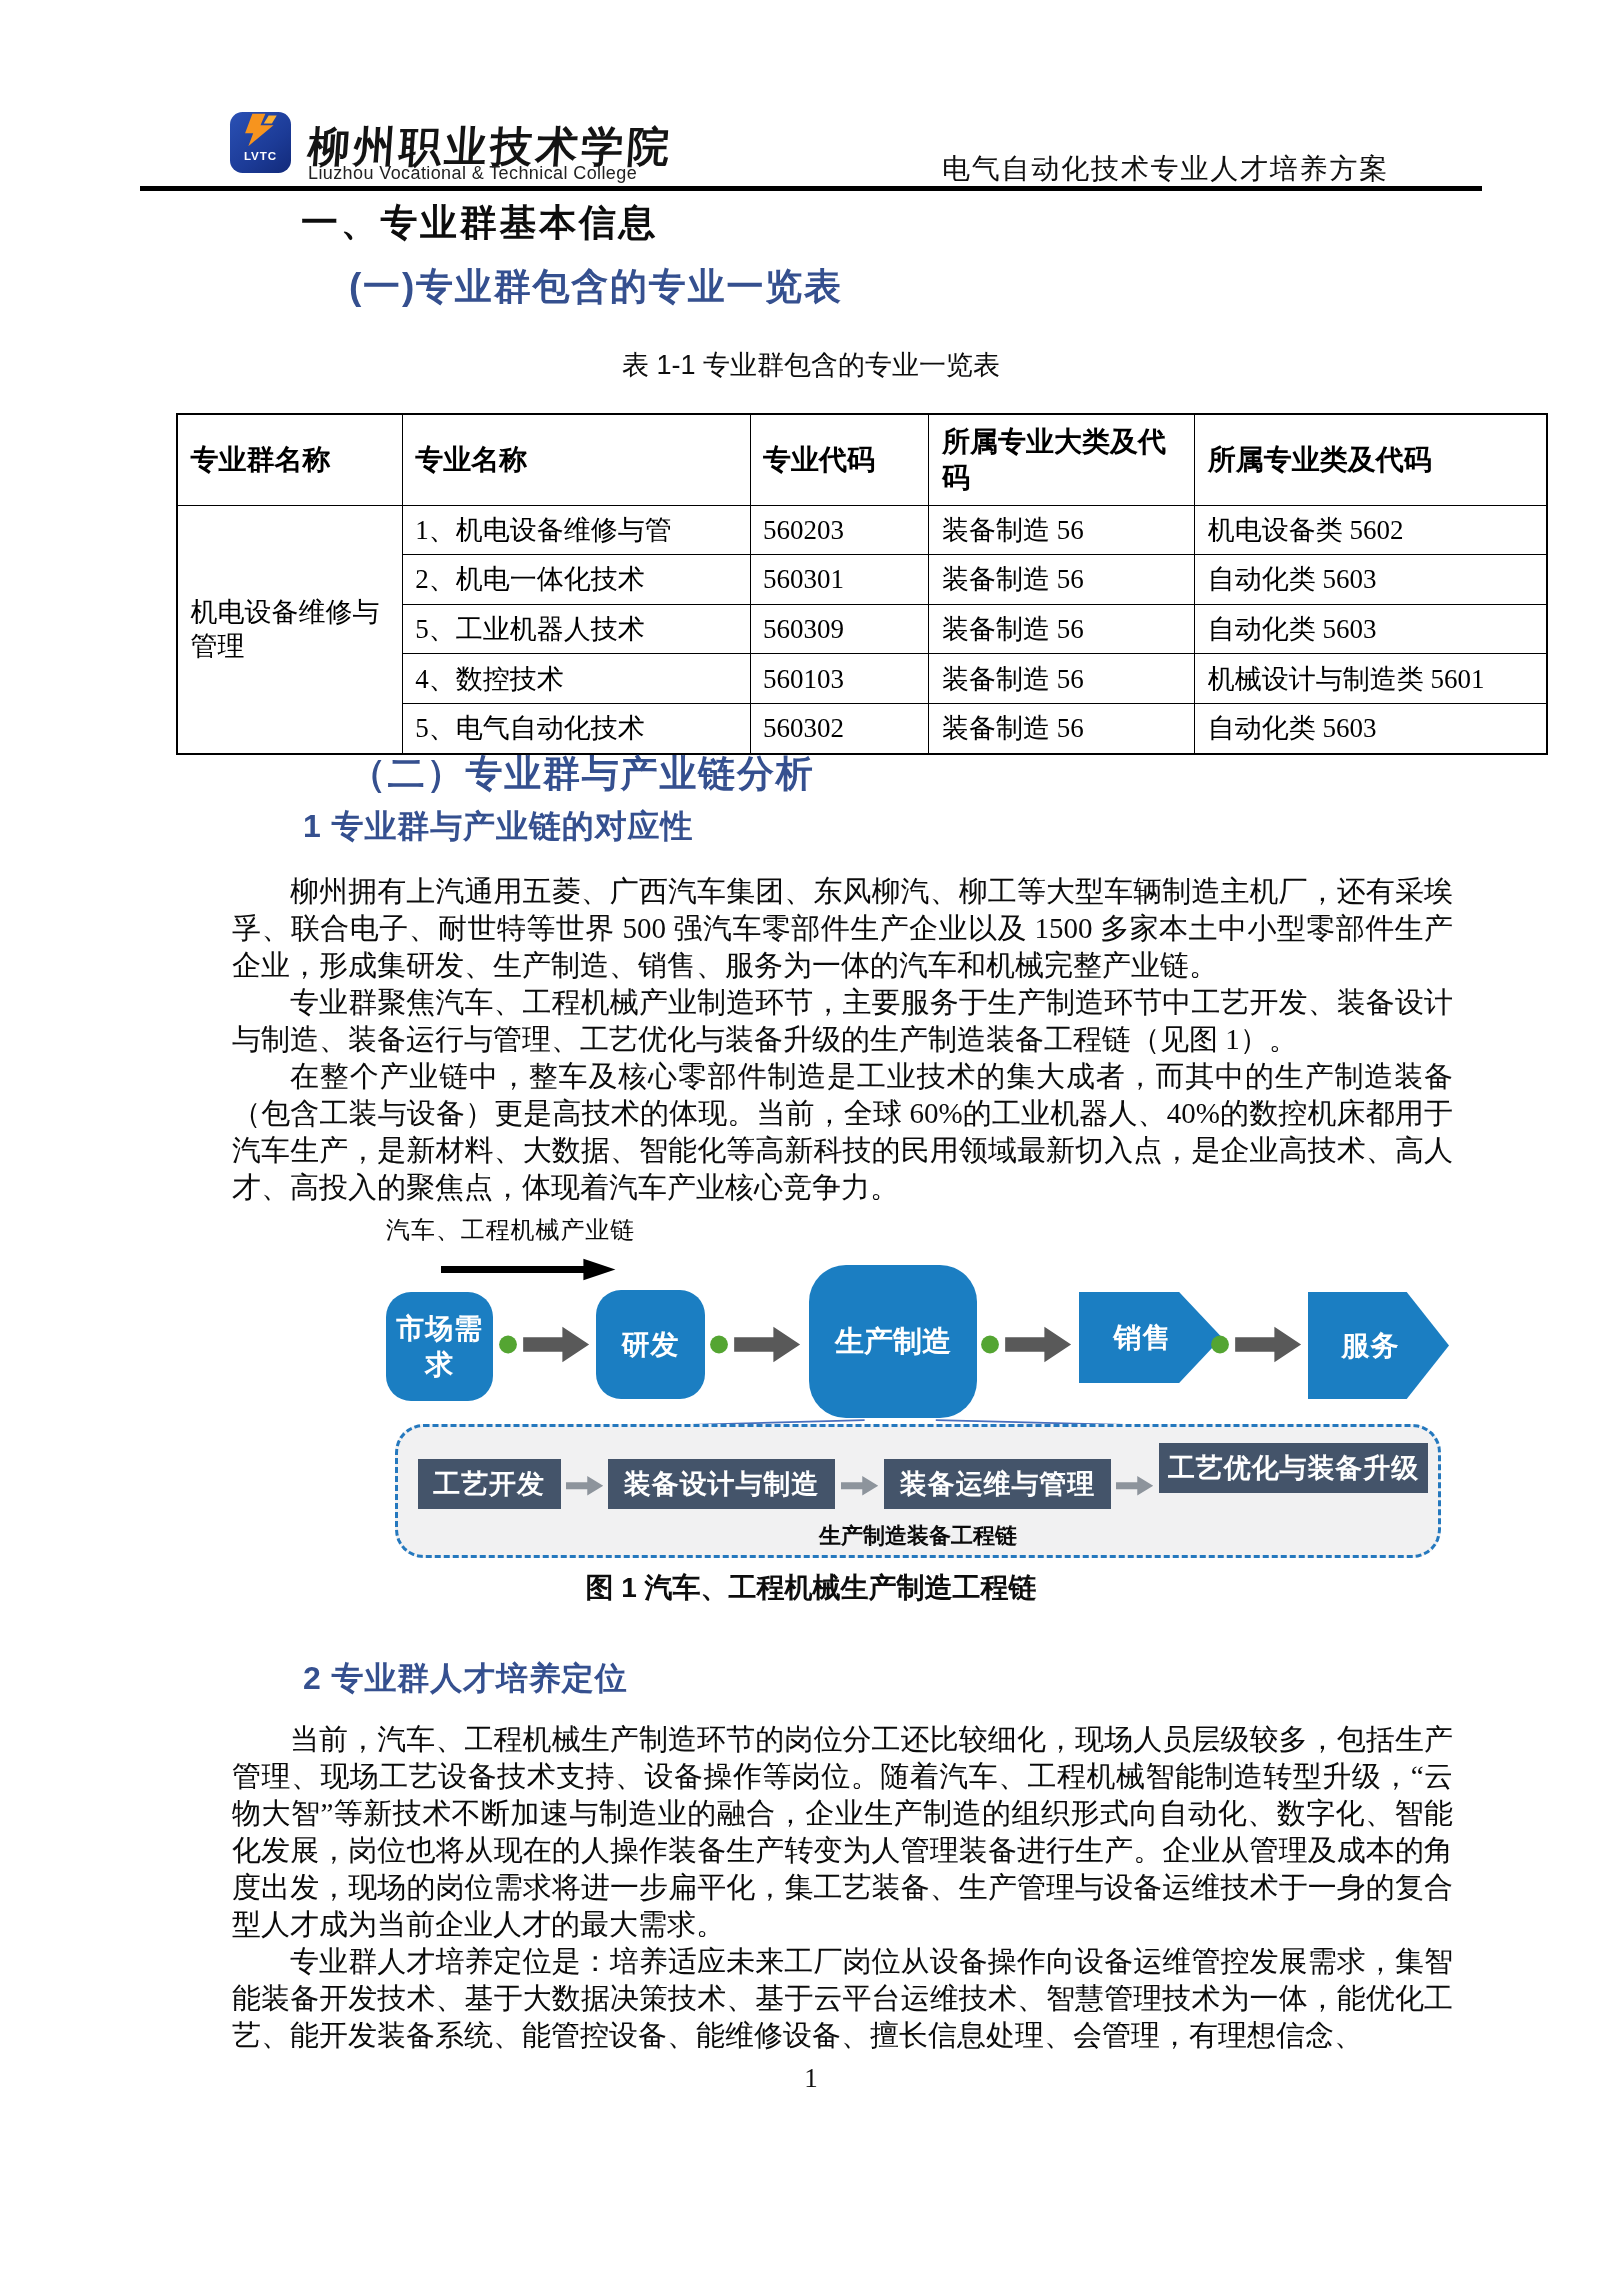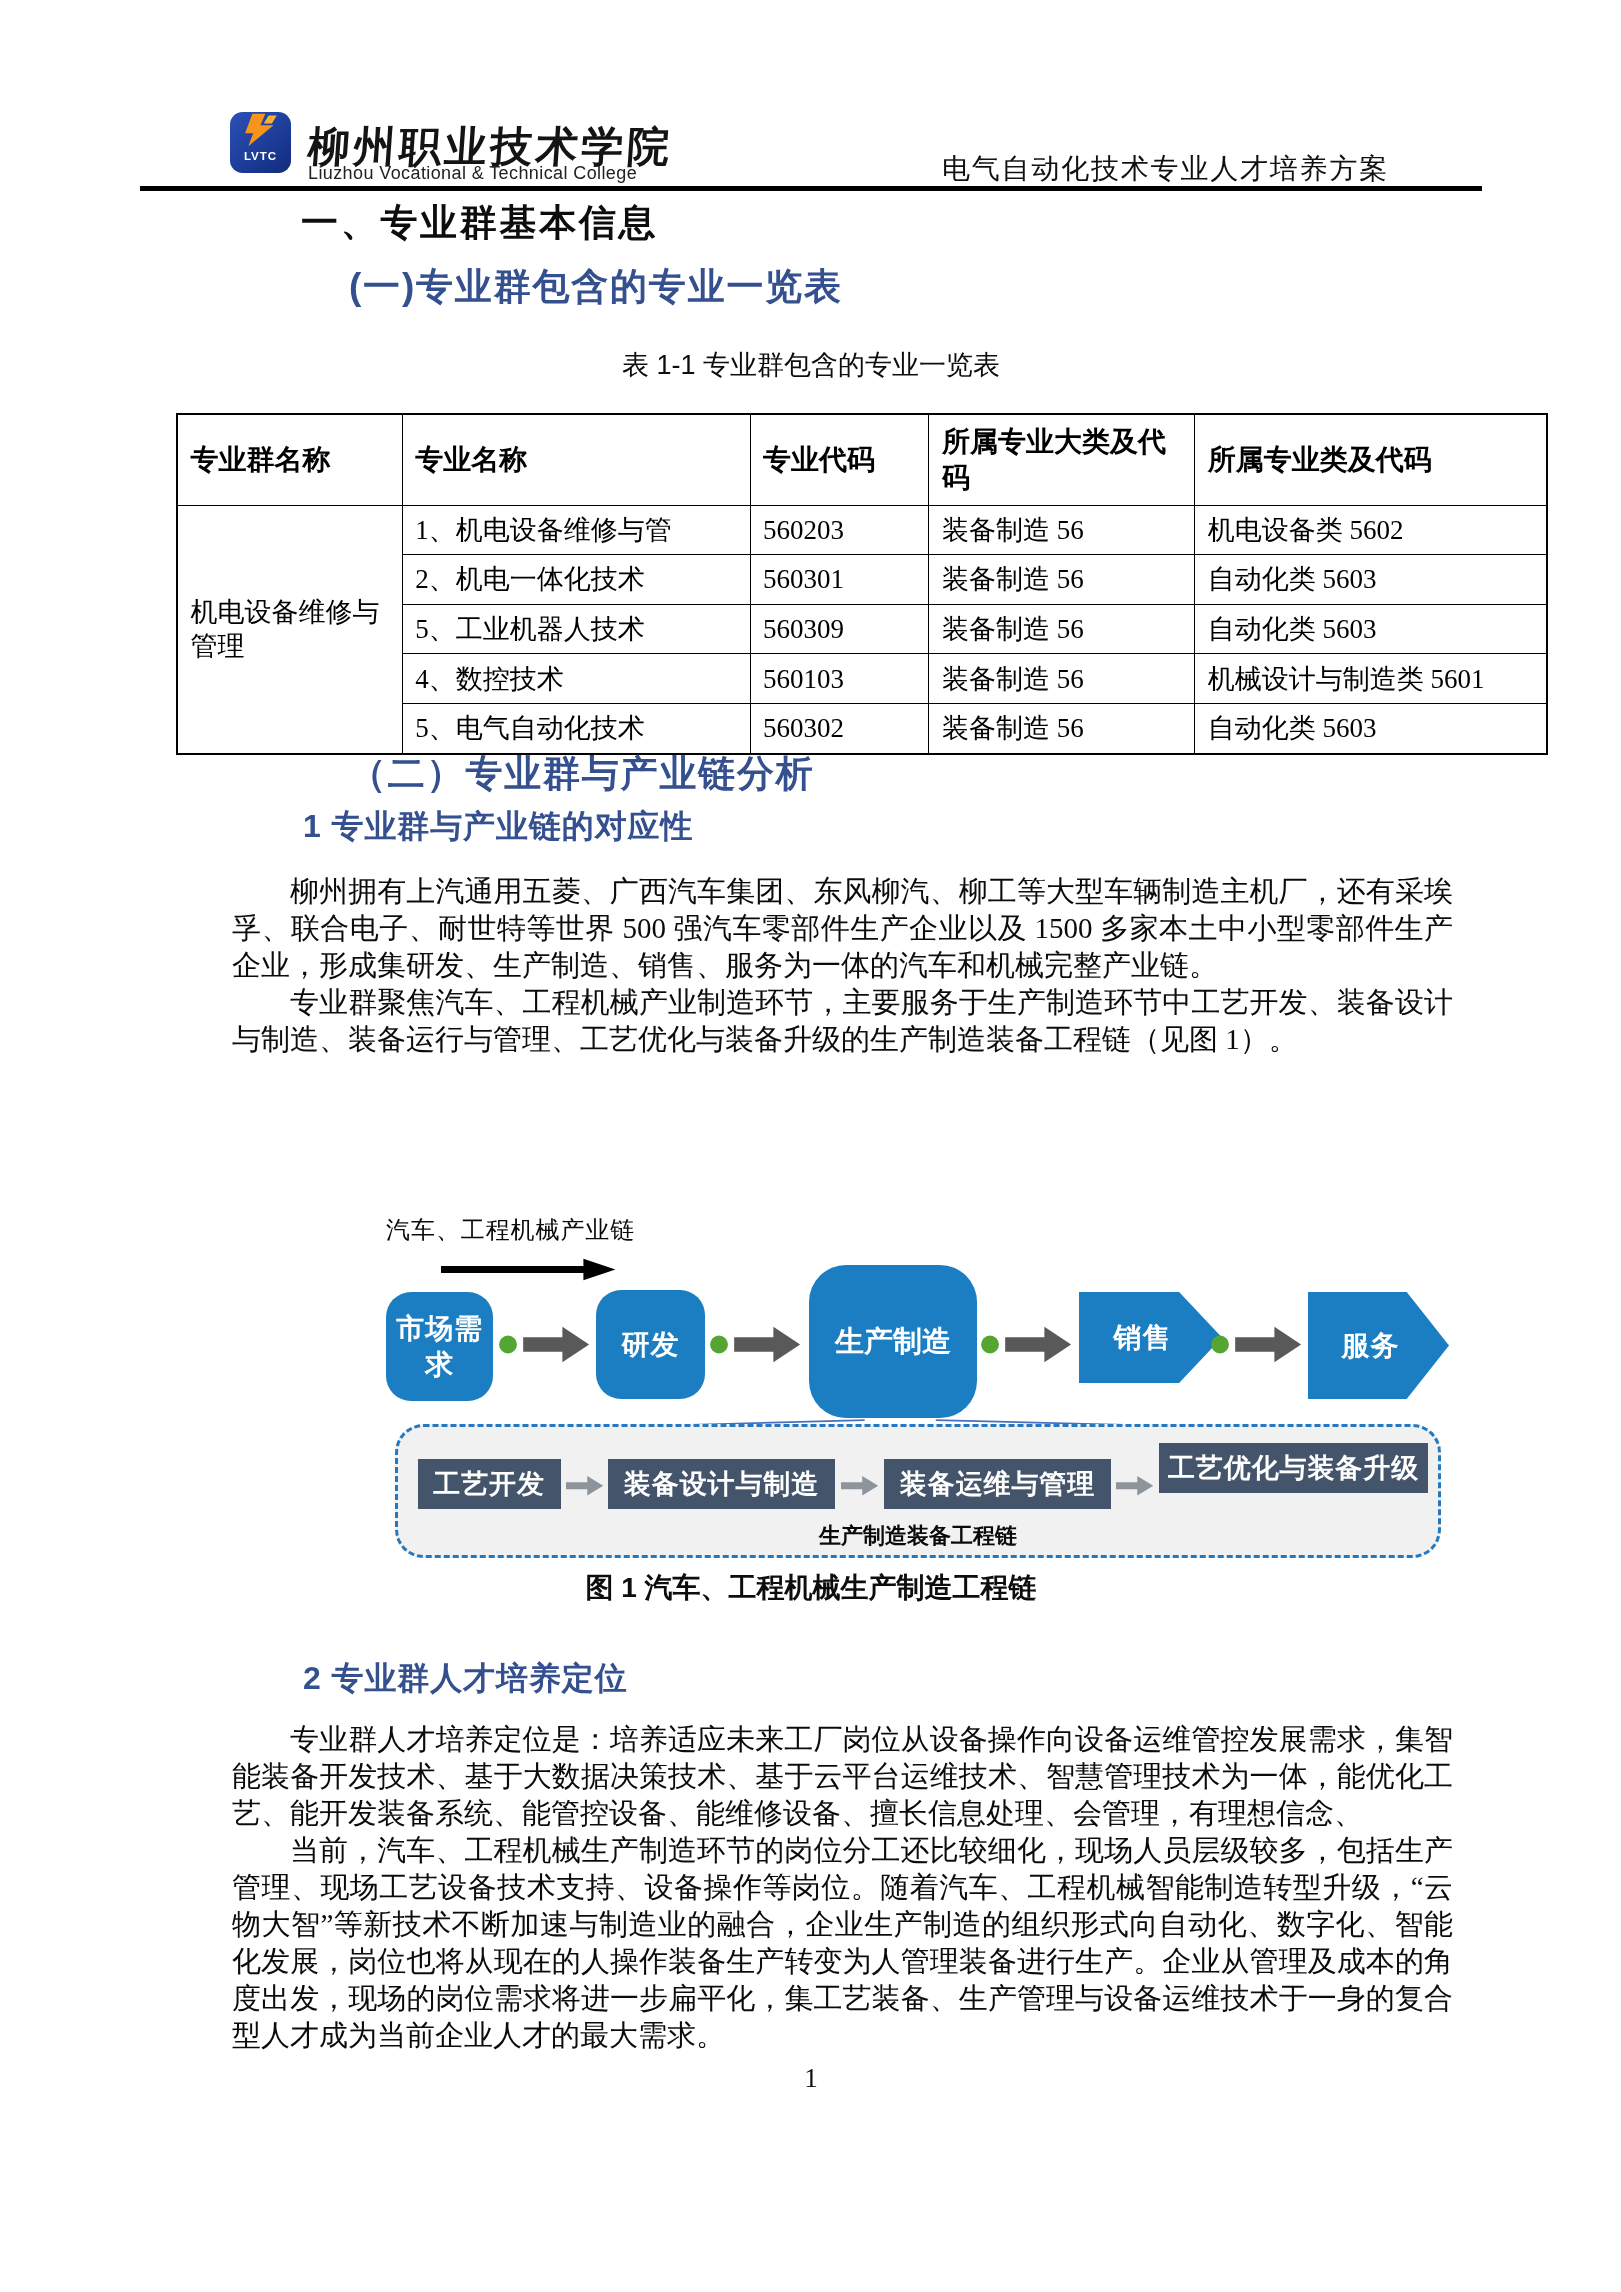--- a/index.html
+++ b/index.html
@@ -138,20 +138,21 @@
   </tr>
 </tbody>
   </table>
 
 <div class="abs h2 h2b">（二）专业群与产业链分析</div>
 <div class="abs h3 h3a">1 专业群与产业链的对应性</div>
 
 <div class="abs bodyblock block1">
   <p>柳州拥有上汽通用五菱、广西汽车集团、东风柳汽、柳工等大型车辆制造主机厂，还有采埃孚、联合电子、耐世特等世界 500 强汽车零部件生产企业以及 1500 多家本土中小型零部件生产企业，形成集研发、生产制造、销售、服务为一体的汽车和机械完整产业链。</p>
   <p>专业群聚焦汽车、工程机械产业制造环节，主要服务于生产制造环节中工艺开发、装备设计与制造、装备运行与管理、工艺优化与装备升级的生产制造装备工程链（见图 1）。</p>
+  <p>在整个产业链中，整车及核心零部件制造是工业技术的集大成者，而其中的生产制造装备（包含工装与设备）更是高技术的体现。当前，全球 60%的工业机器人、40%的数控机床都用于汽车生产，是新材料、大数据、智能化等高新科技的民用领域最新切入点，是企业高技术、高人才、高投入的聚焦点，体现着汽车产业核心竞争力。</p>
 </div>
 
 <div class="abs diagram">
   <div class="abs dg-label">汽车、工程机械产业链</div>
 
   <svg class="abs" style="left:62px; top:46px;" width="178" height="27" viewBox="0 0 200 30">
     <polygon points="0,11 160,11 160,3 196,15 160,27 160,19 0,19" fill="#000"></polygon>
   </svg>
 
   <div class="blk rnd shape-txt" style="left:7.1px; top:82px; width:107px; height:109px;">市场需求</div>
@@ -205,18 +206,18 @@
     <div class="subbox" style="left:761px; width:269px; top:16px;">工艺优化与装备升级</div>
     <div class="sub-label">生产制造装备工程链</div>
   </div>
 </div>
 
 <div class="abs fig-caption">图 1  汽车、工程机械生产制造工程链</div>
 
 <div class="abs h3 h3b">2 专业群人才培养定位</div>
 
 <div class="abs bodyblock block2">
+  <p>当前，汽车、工程机械生产制造环节的岗位分工还比较细化，现场人员层级较多，包括生产管理、现场工艺设备技术支持、设备操作等岗位。随着汽车、工程机械智能制造转型升级，“云物大智”等新技术不断加速与制造业的融合，企业生产制造的组织形式向自动化、数字化、智能化发展，岗位也将从现在的人操作装备生产转变为人管理装备进行生产。企业从管理及成本的角度出发，现场的岗位需求将进一步扁平化，集工艺装备、生产管理与设备运维技术于一身的复合型人才成为当前企业人才的最大需求。</p>
   <p>专业群人才培养定位是：培养适应未来工厂岗位从设备操作向设备运维管控发展需求，集智能装备开发技术、基于大数据决策技术、基于云平台运维技术、智慧管理技术为一体，能优化工艺、能开发装备系统、能管控设备、能维修设备、擅长信息处理、会管理，有理想信念、</p>
-  <p>当前，汽车、工程机械生产制造环节的岗位分工还比较细化，现场人员层级较多，包括生产管理、现场工艺设备技术支持、设备操作等岗位。随着汽车、工程机械智能制造转型升级，“云物大智”等新技术不断加速与制造业的融合，企业生产制造的组织形式向自动化、数字化、智能化发展，岗位也将从现在的人操作装备生产转变为人管理装备进行生产。企业从管理及成本的角度出发，现场的岗位需求将进一步扁平化，集工艺装备、生产管理与设备运维技术于一身的复合型人才成为当前企业人才的最大需求。</p>
 </div>
 
 <div class="abs pageno">1</div>
 
 
 </body></html>

